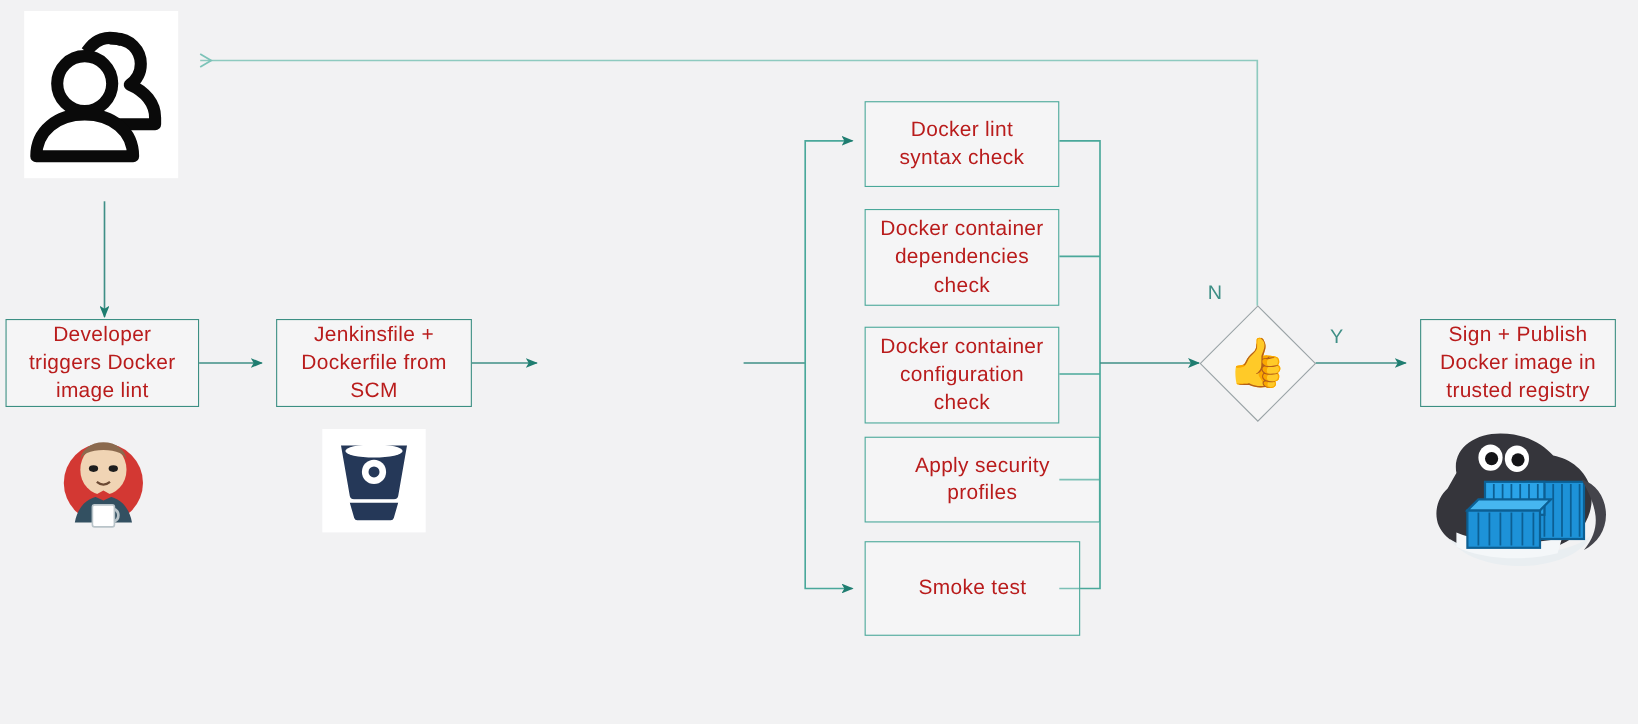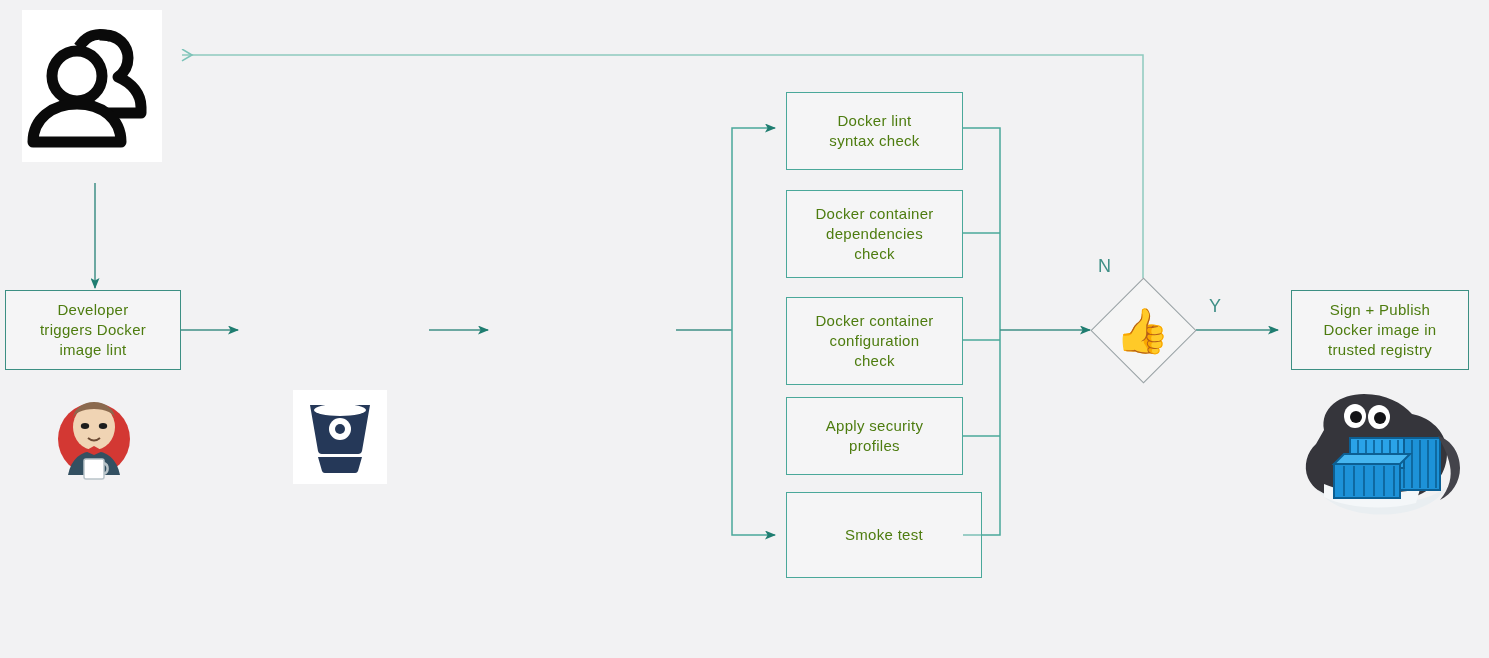--- a/index.html
+++ b/index.html
@@ -23,27 +23,27 @@
     width: 1489px;
     height: 658px;
   }
 
   
   .node {
     position: absolute;
     box-sizing: border-box;
     border: 1.4px solid #4aa89a;
     background: rgba(255,255,255,0.28);
-    color: #4d7c0f;
+    color: #b91c1c;
     display: flex;
     align-items: center;
     justify-content: center;
     text-align: center;
     line-height: 1.32;
-    font-size: 15px;
+    font-size: 19px;
     letter-spacing: 0.3px;
     padding: 4px 12px;
     white-space: pre-line;
   }
   .node.dark-border { border-color: #3c8f83; }
 
   
   .diamond {
     position: absolute;
     box-sizing: border-box;
@@ -220,34 +220,37 @@
 
       <path d="M140,52 c14,4 22,18 22,32 c0,14 -8,26 -20,32 c10,-12 12,-24 10,-34
                c-2,-12 -8,-22 -12,-30 z" fill="#44444b"></path>
     </svg>
   </div>
 
   <div class="node dark-border" style="left:5px; top:290px; width:176px; height:80px;">Developer
 triggers Docker
 image lint</div>
 
+  <div class="node dark-border" style="left:251px; top:290px; width:178px; height:80px;">Jenkinsfile +
+Dockerfile from
+SCM</div>
 
 
   <div class="node" style="left:786px; top:92px; width:177px; height:78px;">Docker lint
 syntax check</div>
 
   <div class="node" style="left:786px; top:190px; width:177px; height:88px;">Docker container
 dependencies
 check</div>
 
   <div class="node" style="left:786px; top:297px; width:177px; height:88px;">Docker container
 configuration
 check</div>
 
-  <div class="node" style="left:786px; top:397px; width:177px; height:78px;">Apply security
+  <div class="node" style="left:786px; top:397px; width:214px; height:78px;">Apply security
 profiles</div>
 
   <div class="node" style="left:786px; top:492px; width:196px; height:86px;">Smoke test</div>
 
   <div class="node dark-border" style="left:1291px; top:290px; width:178px; height:80px;">Sign + Publish
 Docker image in
 trusted registry</div>
 
   <div class="diamond" style="left:1106px; top:293px; width:75px; height:75px;">
     <span class="glyph">👍</span>

